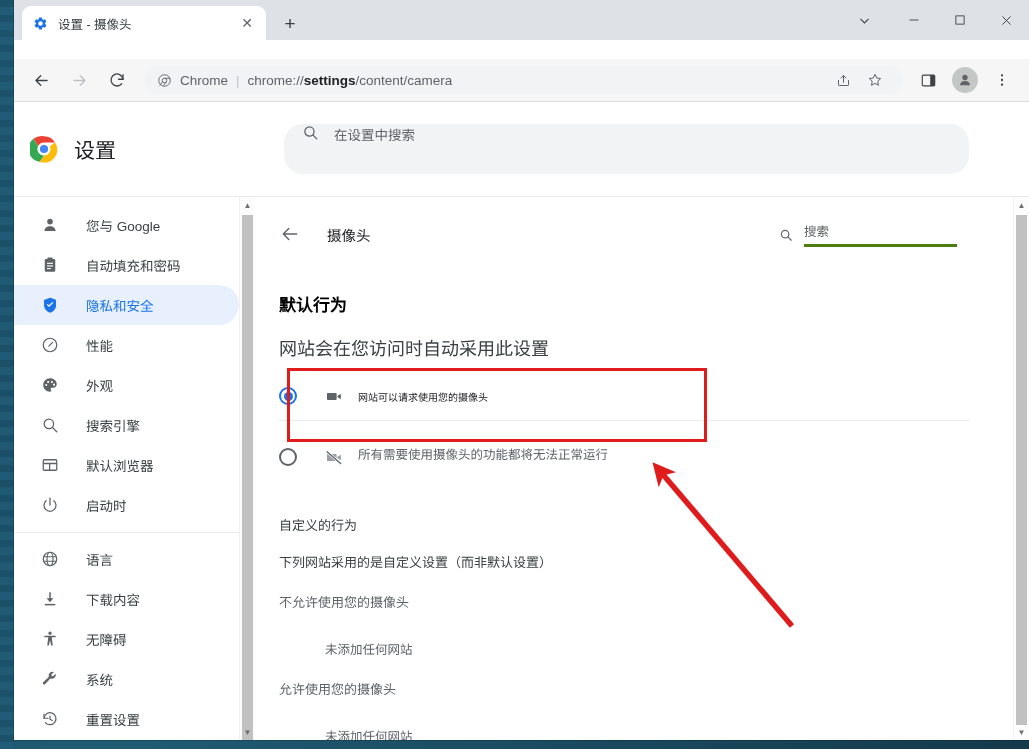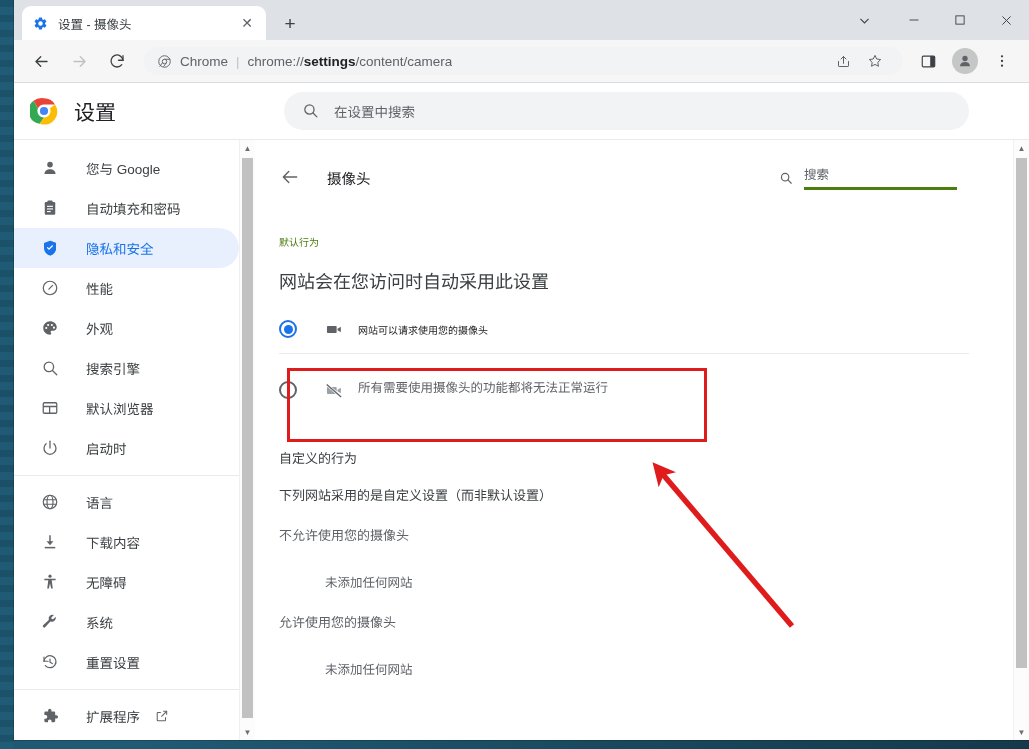--- a/index.html
+++ b/index.html
@@ -21,20 +21,21 @@
     opacity:.85;
   }
 
   
   #window {
     position: absolute;
     left: 14px; top: 0; width: 1015px; height: 740px;
     background: #ffffff;
     display: flex; flex-direction: column;
     box-shadow: 0 0 0 1px rgba(0,0,0,.18);
+    gap: 19px;
   }
 
   
   .tabstrip {
     height: 40px;
     background: #dee1e6;
     display: flex; align-items: flex-end;
     position: relative;
     flex: 0 0 auto;
   }
@@ -122,23 +123,23 @@
   .settings-header {
     height: 56px; background: #fff;
     display: flex; align-items: center;
     flex: 0 0 auto;
     position: relative; z-index: 3;
   }
   .brand { display: flex; align-items: center; width: 270px; padding-left: 16px; flex:0 0 auto;}
   .brand-logo { width: 28px; height: 28px; margin-right: 16px; flex:0 0 auto;}
   .brand-title { font-size: 21px; color: #202124; }
   .global-search {
-    flex: 1 1 auto; max-width: 685px; height: 38px;
+    flex: 1 1 auto; max-width: 685px; height: 50px;
     background: #f1f3f4; border-radius: 19px;
-    display: flex; align-items: center; padding: 0 18px;
+    display: flex; align-items: flex-start; padding: 0 18px;
     margin-right: 50px;
   }
   .gs-icon { width: 18px; height: 18px; margin-right: 14px; color: #5f6368; flex:0 0 auto;}
   .gs-placeholder { font-size: 13.5px; color: #5f6368; }
 
   
   .sbody { flex: 1 1 auto; display: flex; min-height: 0; position: relative; border-top: 1px solid #e8eaed;}
 
   
   .sidebar {
@@ -191,21 +192,21 @@
     width: 178px;
   }
   .ss-icon { width:15px;height:15px;color:#5f6368;margin-right:10px;margin-bottom:4px;flex:0 0 auto;}
   .ss-field {
     flex: 1 1 auto; border-bottom: 3px solid #4d7c0f;
     font-size: 12.5px; color: #5f6368; padding-bottom: 4px;
   }
 
   .content { padding-left: 24px; padding-right: 60px; }
   .desc { font-size: 13px; color: #3c4043; margin-top: 18px; }
-  .section-title { font-size: 10px; color: #4d7c0f; margin-top: 38px; }
+  .section-title { font-size: 17px; color: #000000; margin-top: 38px; font-weight: bold; }
   .section-sub { font-size: 18px; color: #3c4043; margin-top: 18px; }
 
   .radio-row {
     display: flex; align-items: center;
     padding: 14px 0 14px 0; margin-top: 12px;
     position: relative;
   }
   .radio-row.second { margin-top: 0; padding: 18px 0 18px 0; align-items: flex-start; }
   .radio-outer {
     width: 18px; height: 18px; border-radius: 50%;

